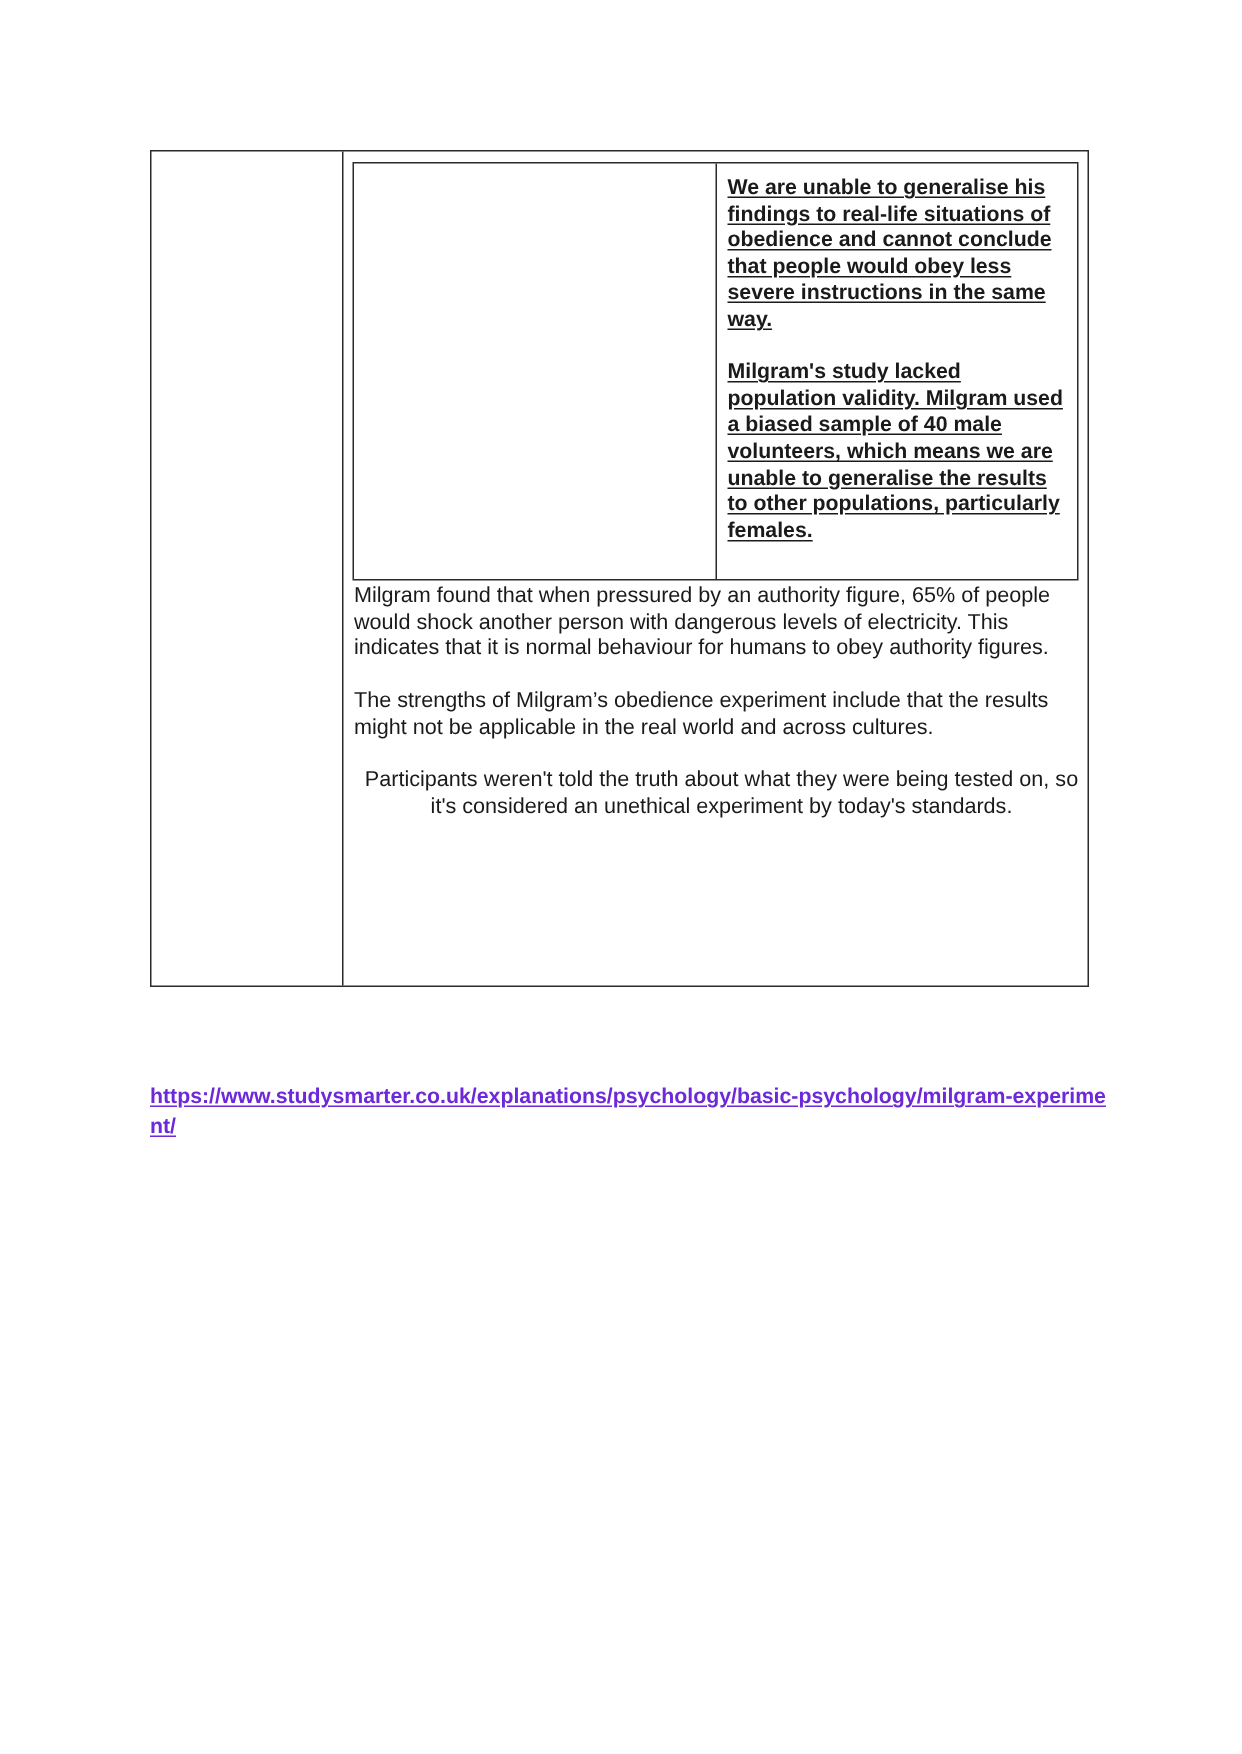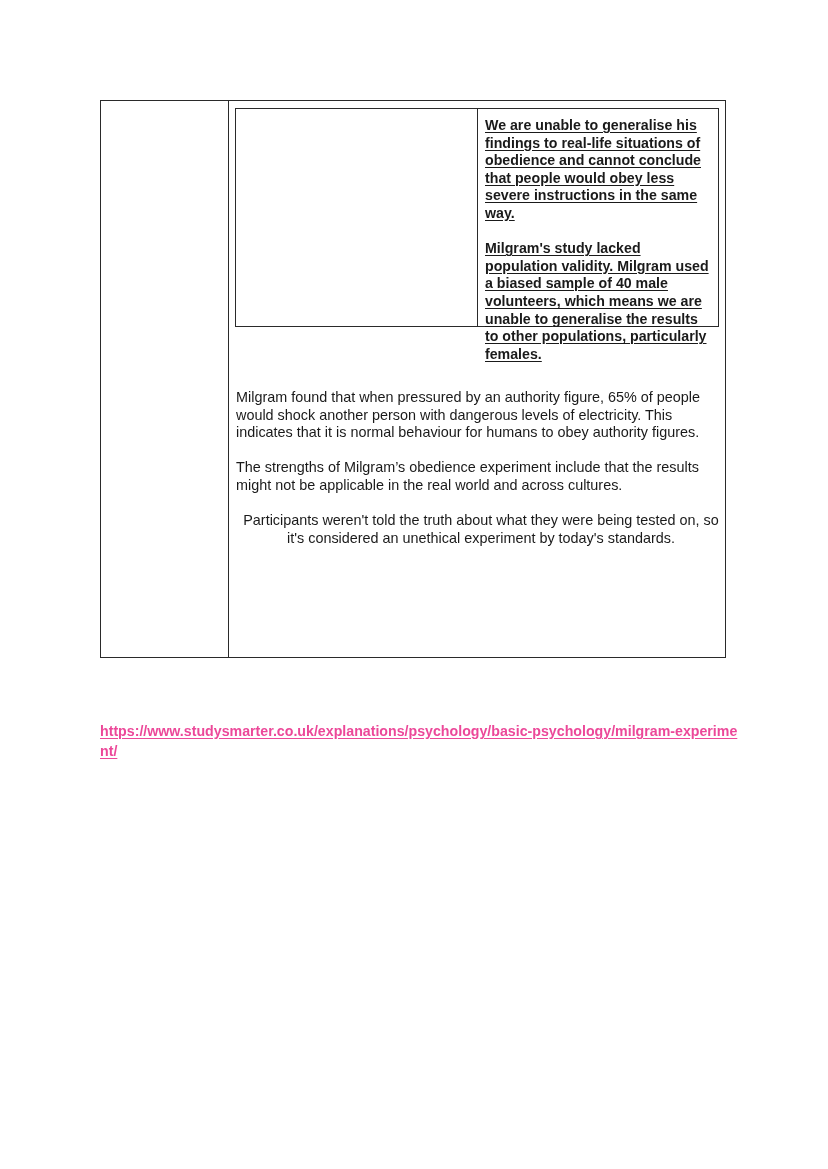--- a/index.html
+++ b/index.html
@@ -30,21 +30,21 @@
       top: 0;
       bottom: 0;
       width: 0;
       border-left: 1.5px solid #2a2a2a;
     }
     .inner-table {
       position: absolute;
       left: 134px;
       top: 7px;
       width: 484px;
-      height: 219px;
+      height: 279px;
       border: 1.5px solid #2a2a2a;
       box-sizing: border-box;
     }
     .inner-divider {
       position: absolute;
       left: 241px;
       top: 0;
       bottom: 0;
       border-left: 1.5px solid #2a2a2a;
     }
@@ -89,21 +89,21 @@
     .source-link {
       position: absolute;
       left: 100px;
       top: 721px;
       width: 640px;
       font-size: 14.2px;
       line-height: 20px;
       font-weight: bold;
       text-decoration: underline;
       text-underline-offset: 2px;
-      color: #ec4899;
+      color: #6d28d9;
       word-break: break-all;
     }
   </style>
 </head>
 <body>
 
 <div class="outer-table">
   <div class="col-divider"></div>
 
   <div class="inner-table">

